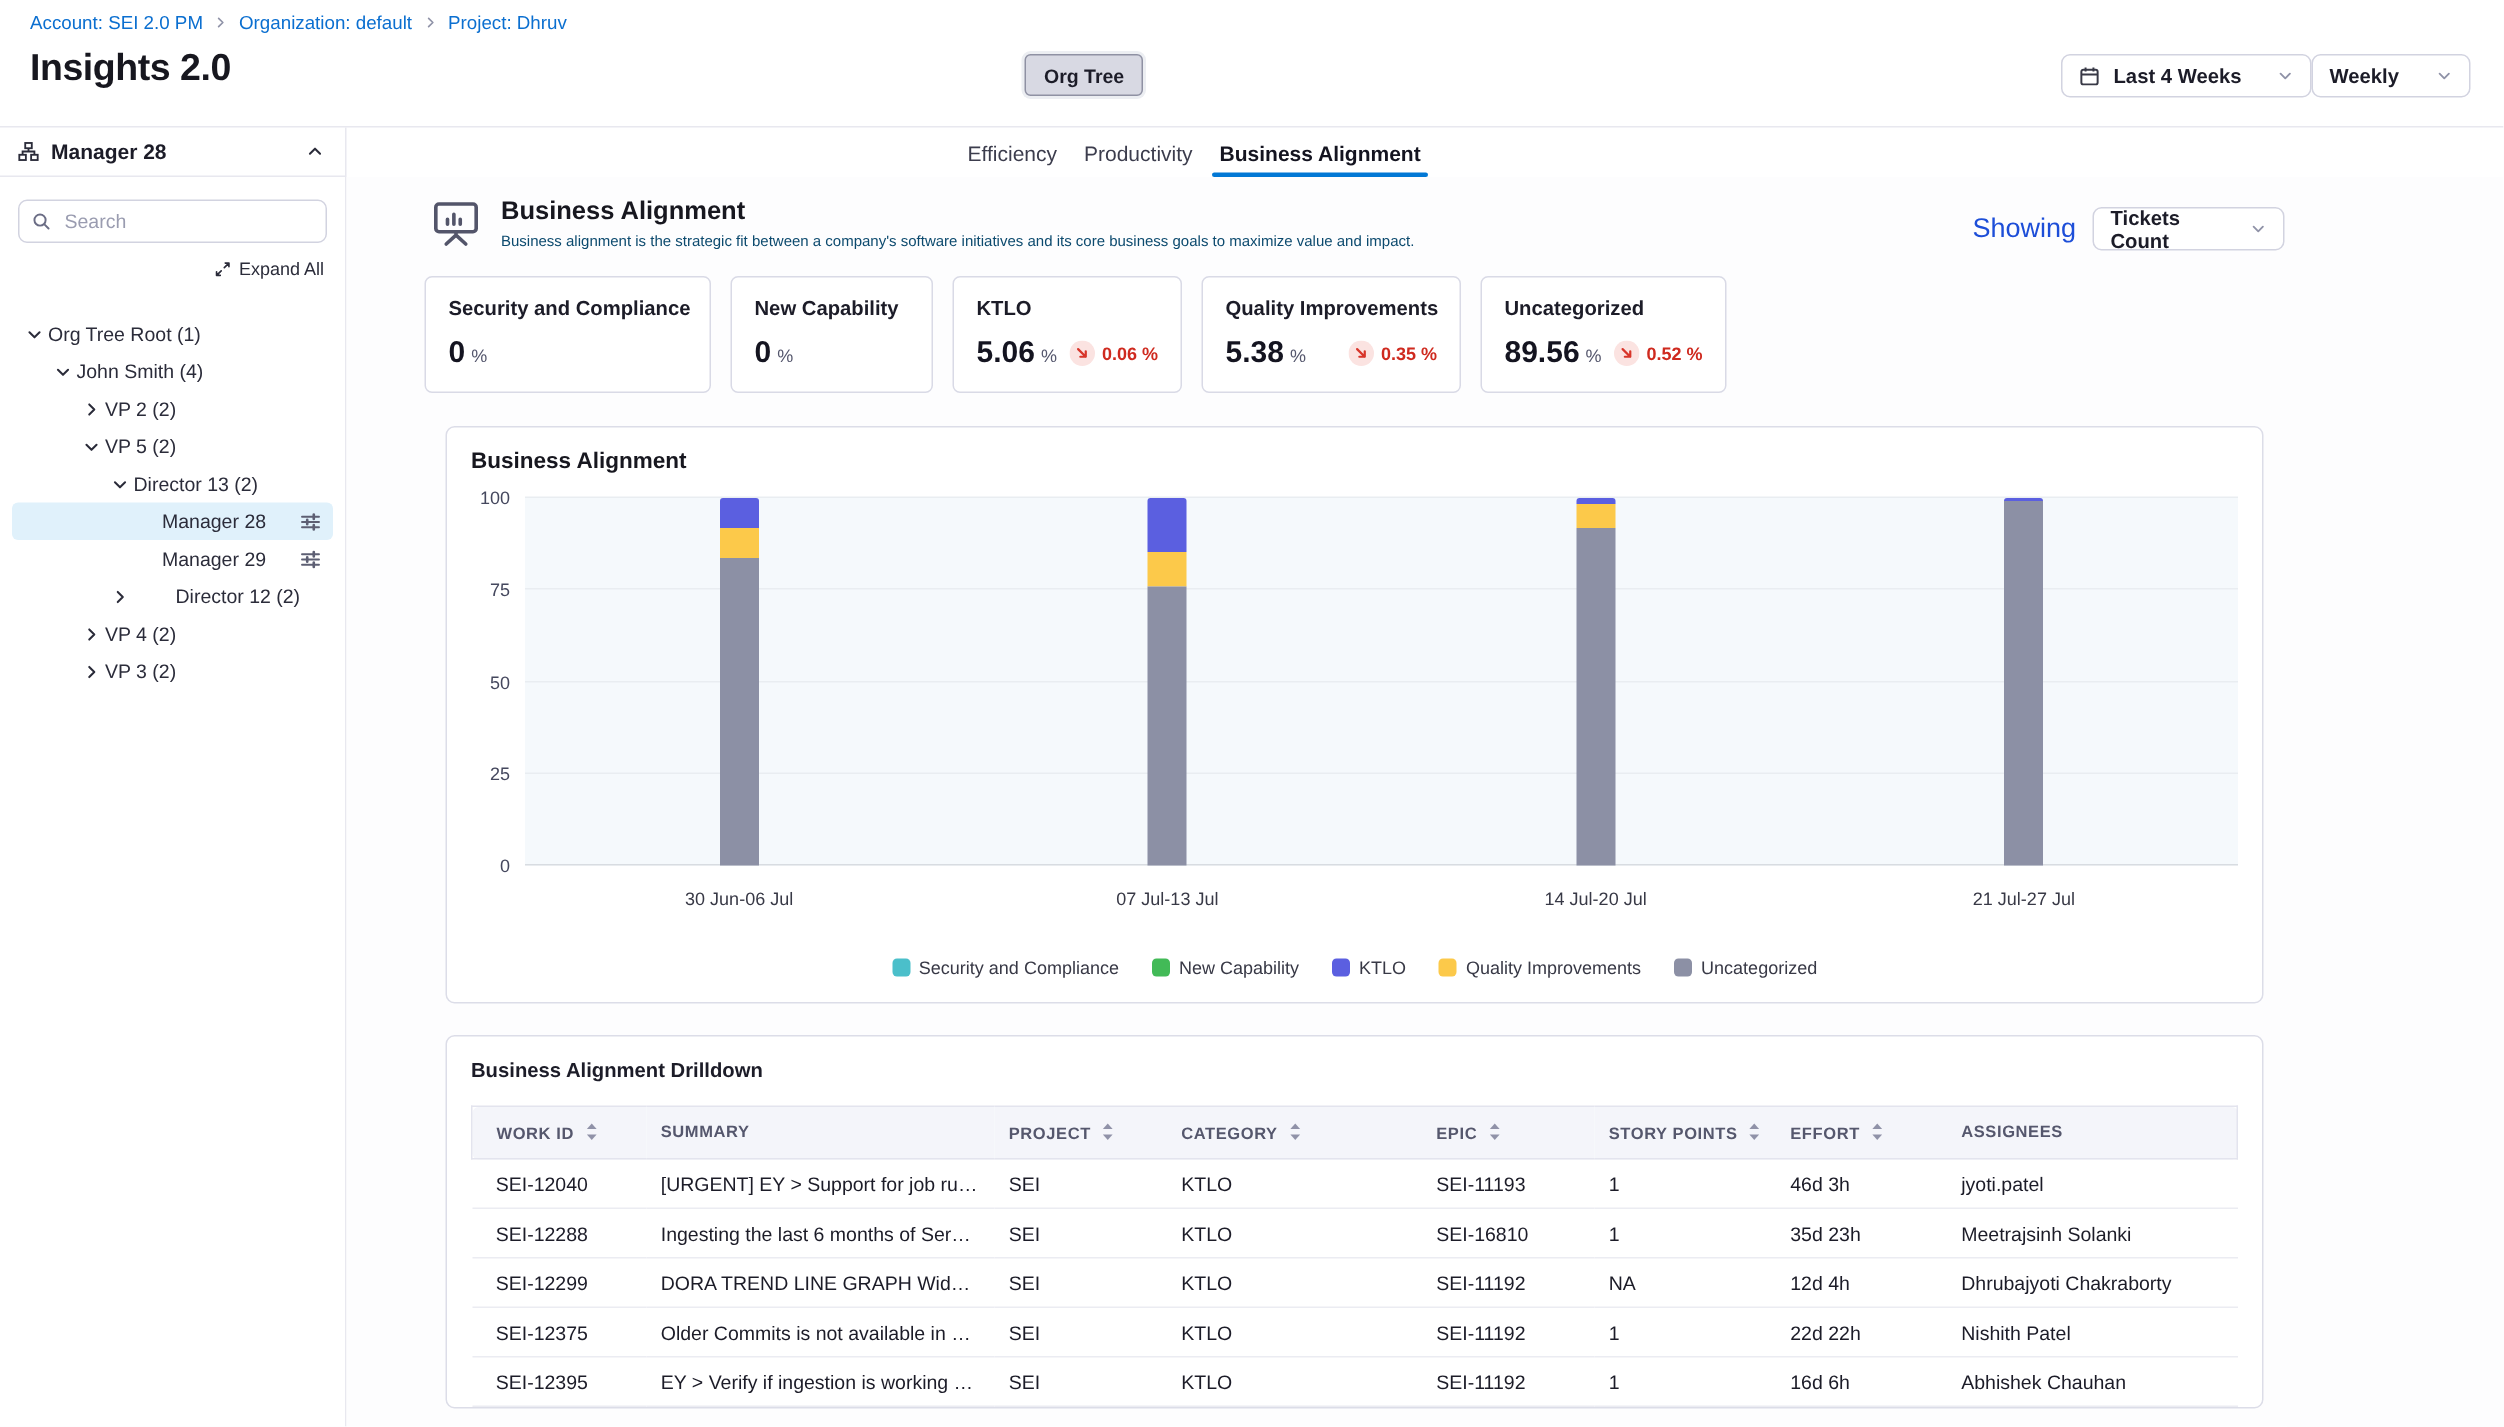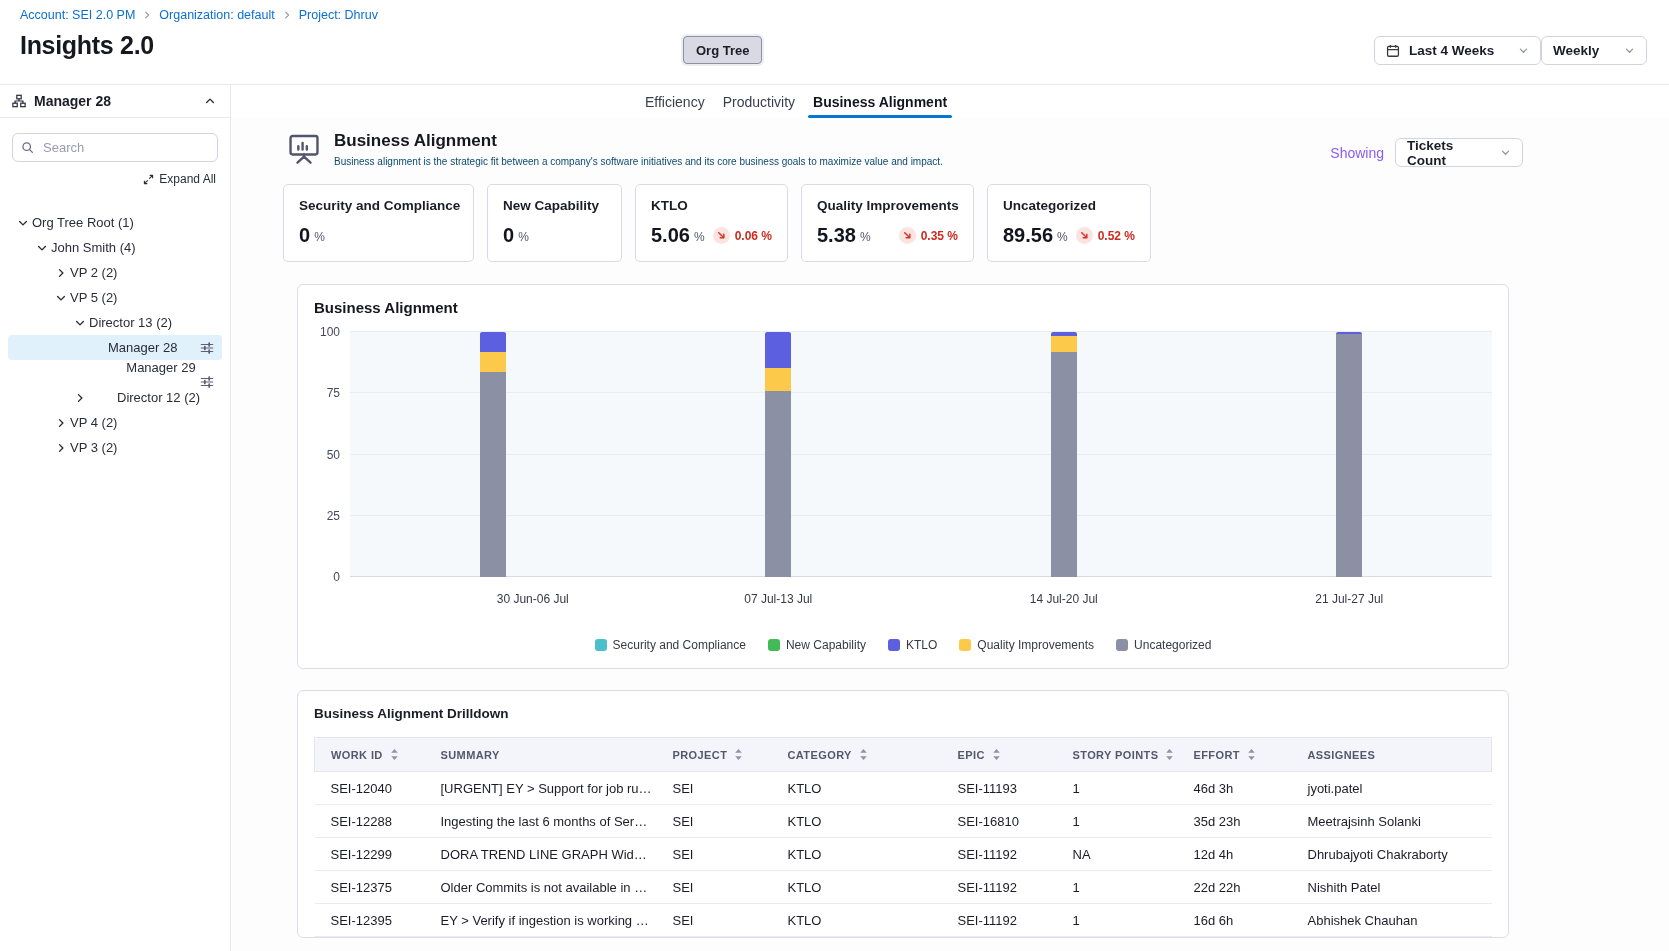--- a/index.html
+++ b/index.html
@@ -55,21 +55,21 @@
   .tab.active:after{content:"";position:absolute;left:-5px;right:-5px;bottom:0;height:3px;
       background:#0278d5;border-radius:2px}
 
   
   .scroll{padding:13px 146px 0 52px;background:#fdfdfe;height:833px}
   .section-head{display:flex;margin-bottom:15px}
   .section-icon{margin:2px 13px 0 4px;flex:none}
   .section-title{font-size:17px;font-weight:700;color:#17171f}
   .section-desc{font-size:10px;color:#0c4a6e;margin-top:5px}
   .section-right{margin-left:auto;display:flex;align-items:center;gap:11px;align-self:flex-start;margin-top:7px}
-  .showing{color:#8b5cf6;font-size:14px}
+  .showing{color:#1d4ed8;font-size:18px}
   .sel-showing{width:128px;font-weight:600}
 
   
   .stat-row{display:flex;gap:13px;margin-bottom:22px}
   .stat-card{border:1px solid #d9dae6;border-radius:5px;background:#fff;padding:13px 15px 14px}
   .stat-card:nth-child(1){width:191px}
   .stat-card:nth-child(2){width:135px}
   .stat-card:nth-child(3){width:153px}
   .stat-card:nth-child(4){width:173px}
   .stat-card:nth-child(5){width:164px}
@@ -243,21 +243,21 @@
         </div>
         <div class="tree-item selected" style="padding-left: 100px;">
           <span class="lbl">Manager 28</span>
           <span class="sliders">
             <svg width="14" height="14" viewBox="0 0 16 16" fill="none" stroke="#5d5f73" stroke-linecap="round">
               <path stroke-width="1.4" d="M1.5 4h13M1.5 8h13M1.5 12h13"></path>
               <path stroke-width="2" d="M10.5 2.3v3.4M5.5 6.3v3.4M10.5 10.3v3.4"></path>
             </svg>
           </span>
         </div>
-        <div class="tree-item" style="padding-left: 100px; flex-direction: column;">
+        <div class="tree-item" style="padding-left: 100px;">
           <span class="lbl">Manager 29</span>
           <span class="sliders">
             <svg width="14" height="14" viewBox="0 0 16 16" fill="none" stroke="#5d5f73" stroke-linecap="round">
               <path stroke-width="1.4" d="M1.5 4h13M1.5 8h13M1.5 12h13"></path>
               <path stroke-width="2" d="M10.5 2.3v3.4M5.5 6.3v3.4M10.5 10.3v3.4"></path>
             </svg>
           </span>
         </div>
         <div class="tree-item" style="padding-left: 63px; gap: 28px;">
           <span class="chev">
@@ -422,21 +422,21 @@
                 <div class="seg" style="height: 6.5%; background: rgb(252, 201, 74);"></div>
                 <div class="seg" style="height: 1.5%; background: rgb(91, 95, 224); border-radius: 2px 2px 0px 0px;"></div>
               </div>
               <div class="bar" style="left: 87.5%; transform: translateX(-50%);">
                 <div class="seg" style="height: 99%; background: rgb(140, 144, 165);"></div>
                 <div class="seg" style="height: 1%; background: rgb(91, 95, 224); border-radius: 2px 2px 0px 0px;"></div>
               </div>
             </div>
         </div>
         <div class="xlabels" id="xlabels">
-            <span class="xlabel" style="left: 12.5%; margin-left: 40px;">30 Jun-06 Jul</span>
+            <span class="xlabel" style="left: 12.5%;">30 Jun-06 Jul</span>
             <span class="xlabel" style="left: 37.5%;">07 Jul-13 Jul</span>
             <span class="xlabel" style="left: 62.5%;">14 Jul-20 Jul</span>
             <span class="xlabel" style="left: 87.5%;">21 Jul-27 Jul</span>
           </div>
         <div class="legend" id="legend">
             <span class="legend-item">
               <span class="swatch" style="background: rgb(75, 191, 202);"></span>
               <span>Security and Compliance</span>
             </span>
             <span class="legend-item">

